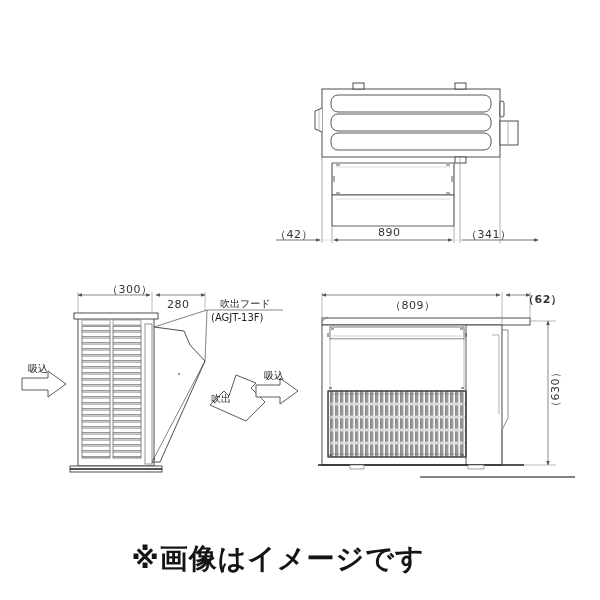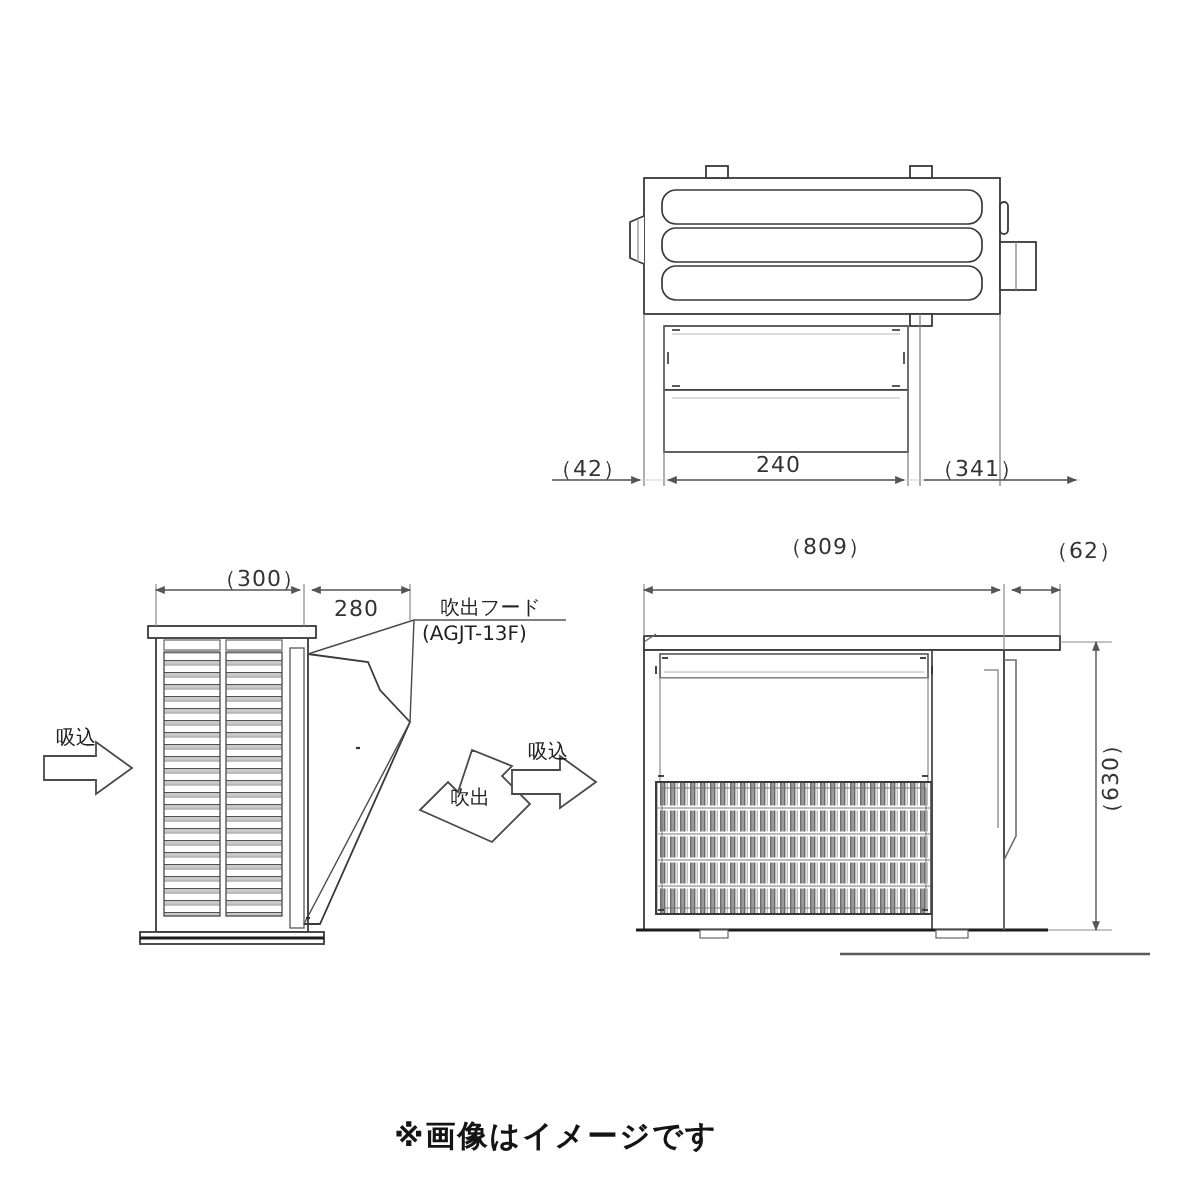--- a/index.html
+++ b/index.html
@@ -9,21 +9,21 @@
     color:#1a1a1a;
     overflow:hidden;
     position:relative;
   }
   #sheet{position:relative;width:556px;height:600px;background:#fff;}
   #cad{position:absolute;left:0;top:0;width:600px;height:600px;}
   .cap{
     position:absolute;left:0;right:0;bottom:22px;
     text-align:center;
     font-family:"DejaVu Sans","Liberation Sans",sans-serif;
-    font-size:15px;
+    font-size:28px;
     font-weight:700;
     letter-spacing:1px;
     color:#141414;
   }
   .dimtxt{
     position:absolute;
     font-family:"DejaVu Sans","Liberation Sans",sans-serif;
     font-size:11px;
     color:#333;
     white-space:nowrap;
@@ -242,33 +242,33 @@
         </g>
         <line x1="548" y1="321" x2="548" y2="465" stroke="#555" stroke-width="0.7" marker-start="url(#arL)" marker-end="url(#ar)"></line>
 
         <path d="M256,385 L280,385 L280,378 L298,391 L280,404 L280,397 L256,397 Z" fill="#ffffff" stroke="#4a4a4a" stroke-width="0.9"></path>
       </g>
 
     </g>
   </svg>
 
   <div class="dimtxt" style="left:275px;top:227px;">（42）</div>
-  <div class="dimtxt" style="left:378px;top:226px;">240</div>
+  <div class="dimtxt" style="left:378px;top:226px;">890</div>
   <div class="dimtxt" style="left:466px;top:227px;">（341）</div>
 
   <div class="dimtxt" style="left:87px;top:282px;margin-left:20px;">（300）</div>
   <div class="dimtxt" style="left:167px;top:298px;">280</div>
 
   <div class="jtxt" style="left:220px;top:297px;">吹出フード</div>
   <div class="jtxt" style="left:211px;top:312px;">(AGJT-13F)</div>
 
   <div class="jtxt" style="left:28px;top:362px;">吸込</div>
-  <div class="jtxt" style="left:225px;top:392px;">吹出</div>
-
-  <div class="dimtxt" style="left:390px;top:266px;text-align:right;">（809）</div>
-  <div class="dimtxt" style="left:523px;top:268px;">（62）</div>
+  <div class="jtxt" style="left:211px;top:392px;">吹出</div>
+
+  <div class="dimtxt" style="left:390px;top:298px;text-align:right;">（809）</div>
+  <div class="dimtxt" style="left:523px;top:292px;font-weight:bold;">（62）</div>
   <div class="dimtxt vert" style="left:548px;top:412px;">（630）</div>
 
   <div class="jtxt" style="left:264px;top:369px;">吸込</div>
 
   <div class="cap">※画像はイメージです</div>
 
 </div>
 
 </body></html>

